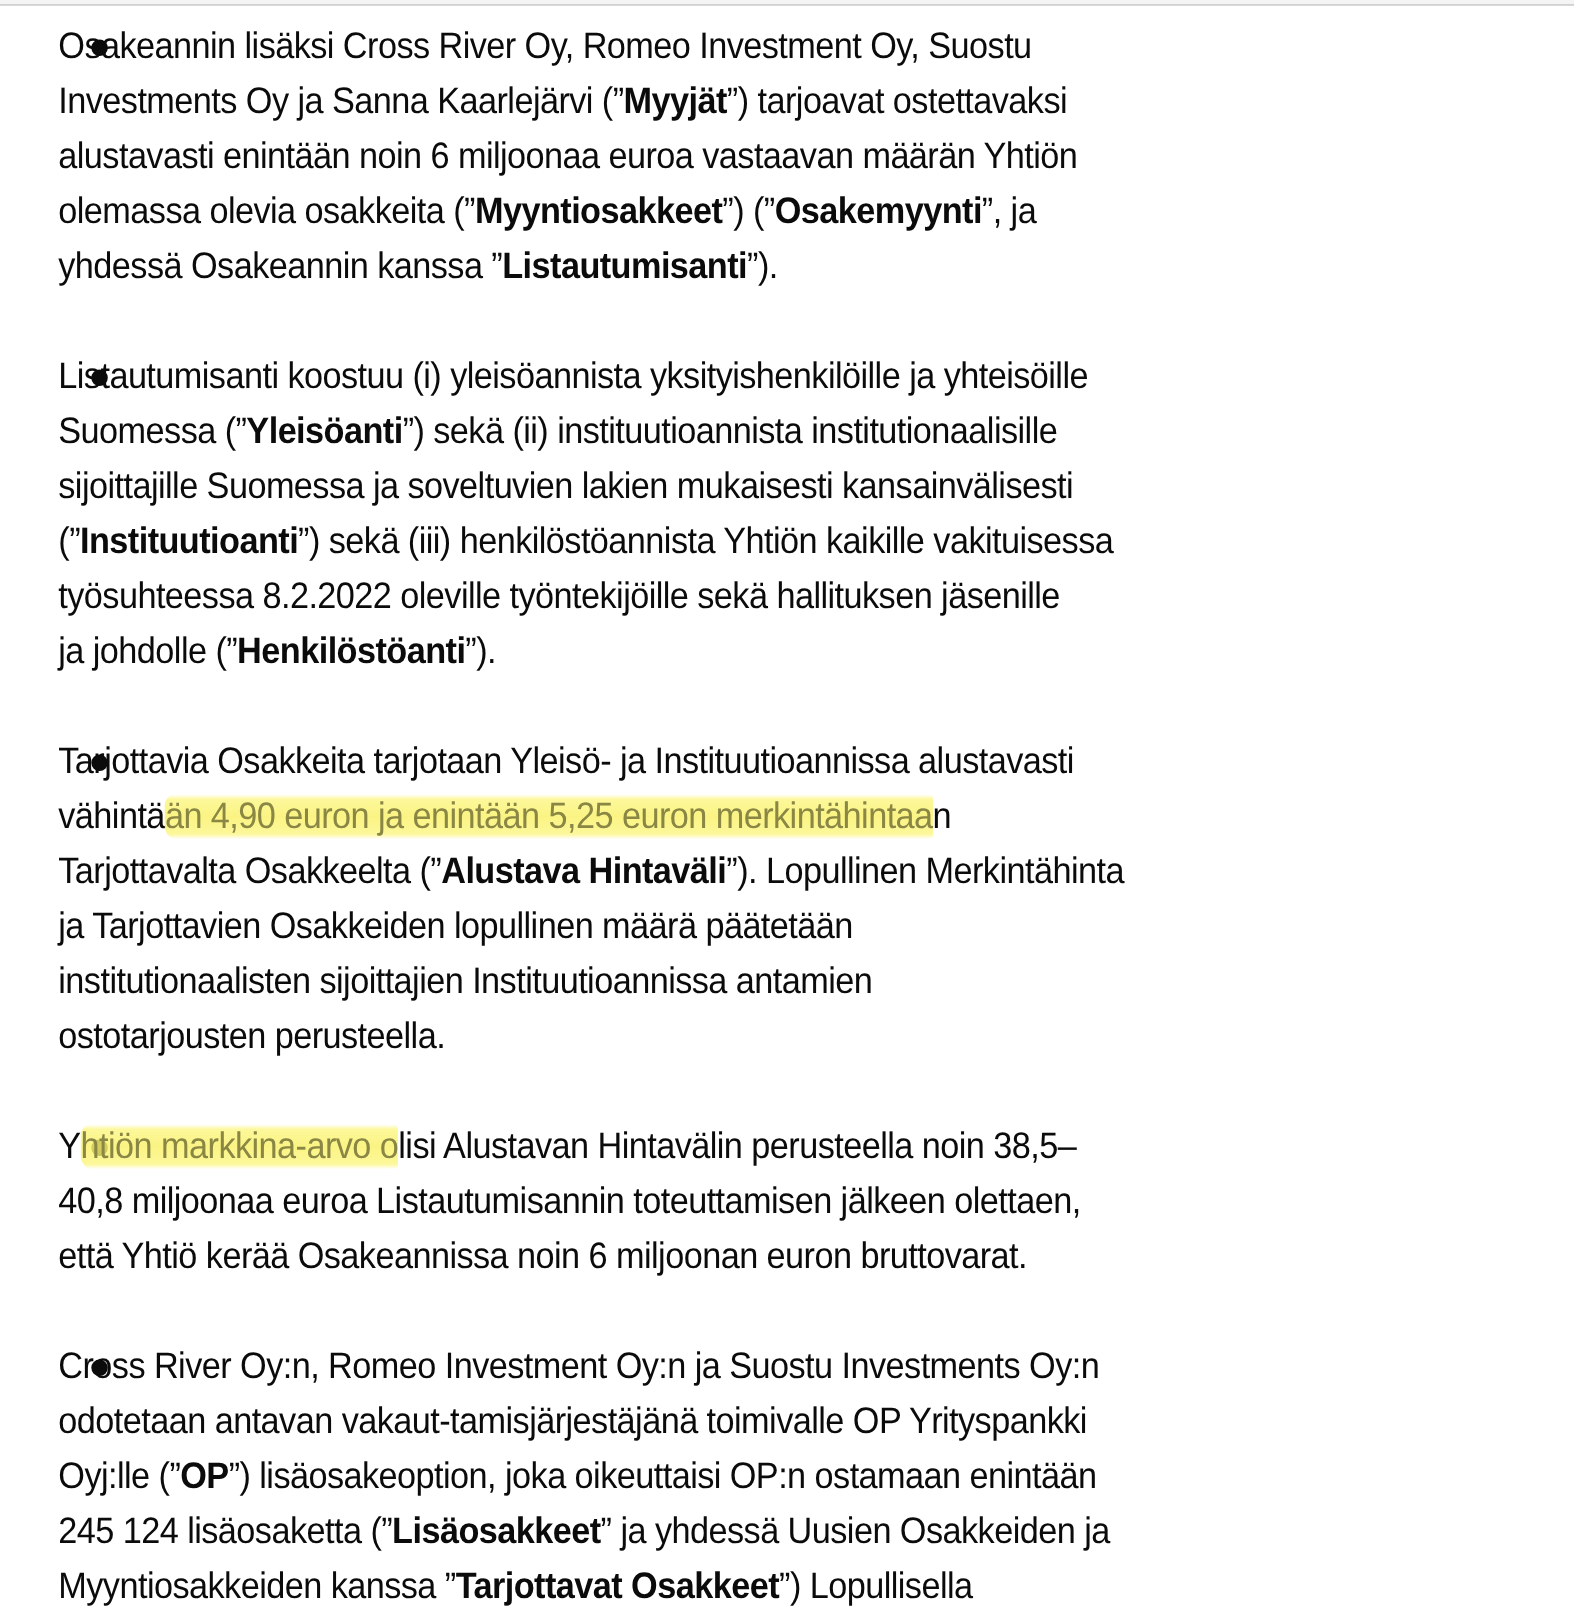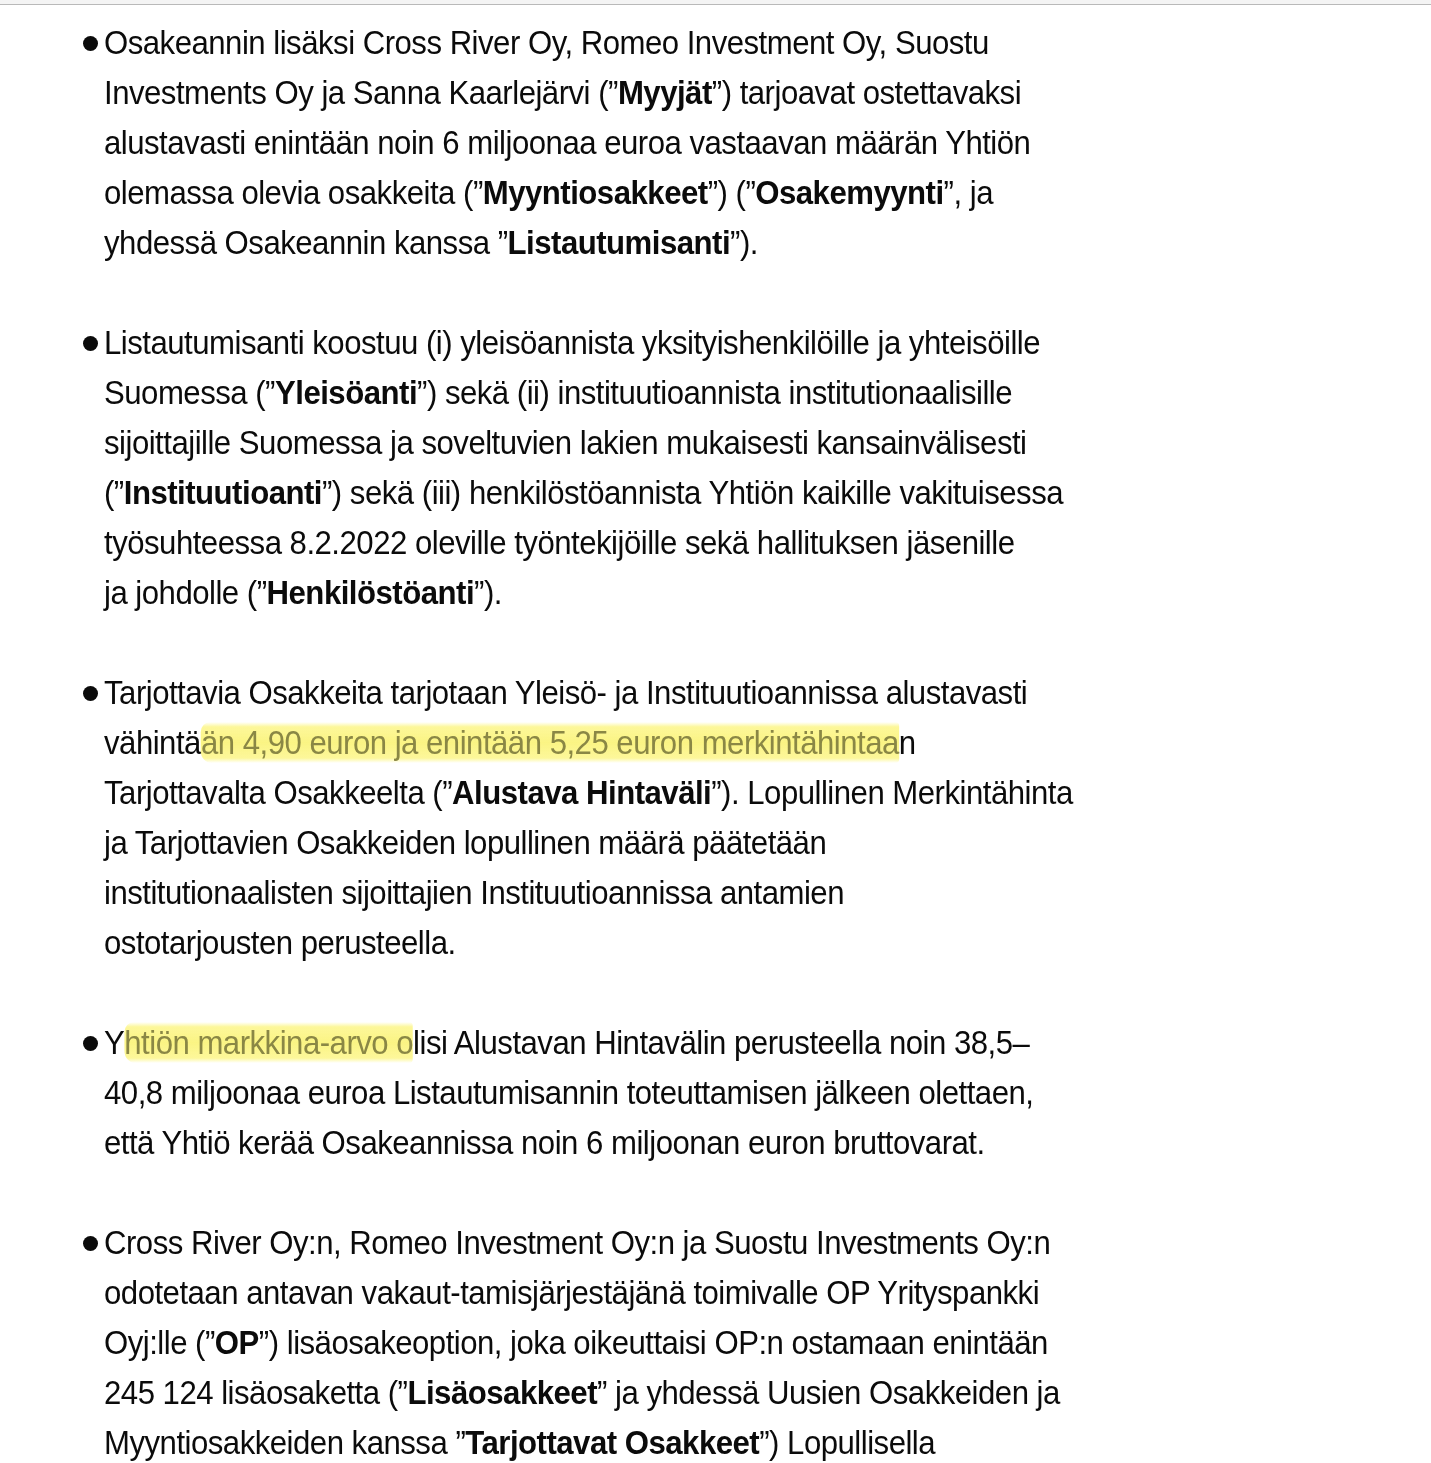--- a/index.html
+++ b/index.html
@@ -24,21 +24,21 @@
       border-bottom: 1px solid #b9b9b9;
     }
     .doc {
       position: absolute;
       left: 0;
       top: 18px;
       width: 1431px;
     }
     .item {
       position: relative;
-      padding-left: 104px;
+      padding-left: 53px;
       width: 1230px;
       margin-bottom: 50px;
     }
     .bullet {
       position: absolute;
       left: 83px;
       top: 18px;
       width: 15px;
       height: 15px;
       border-radius: 50%;

